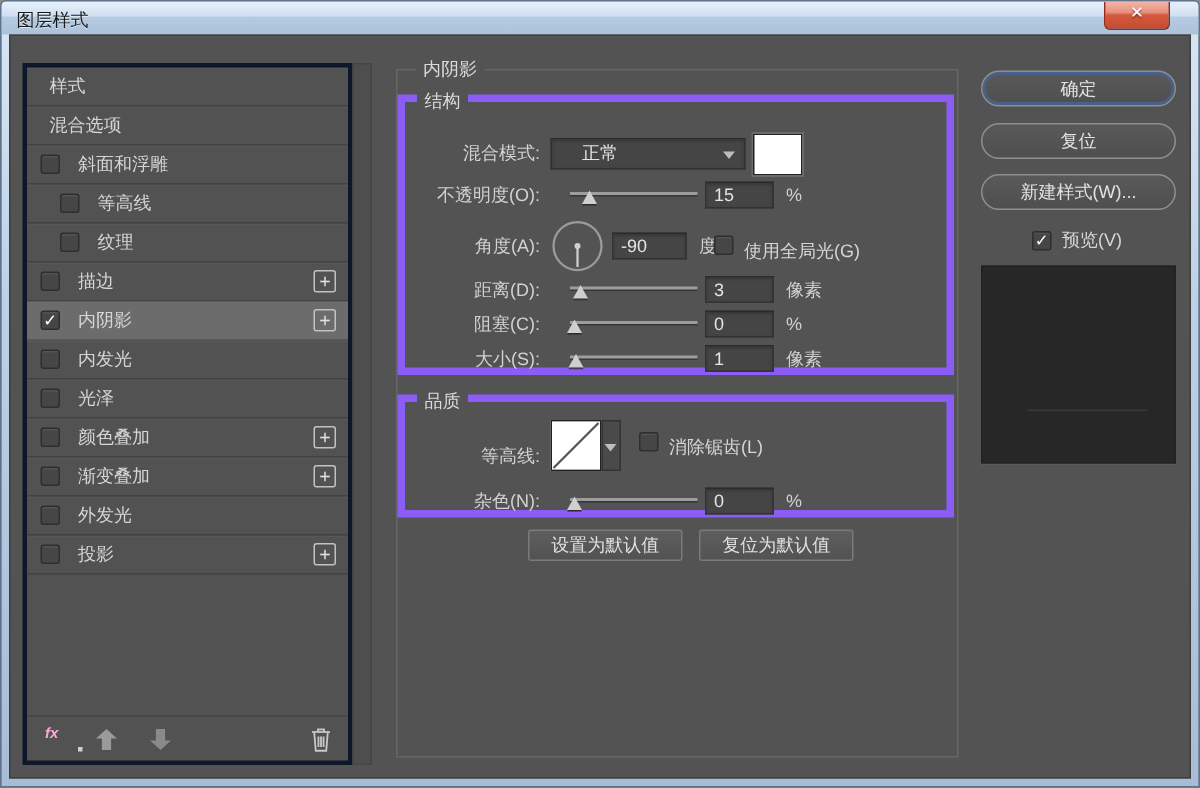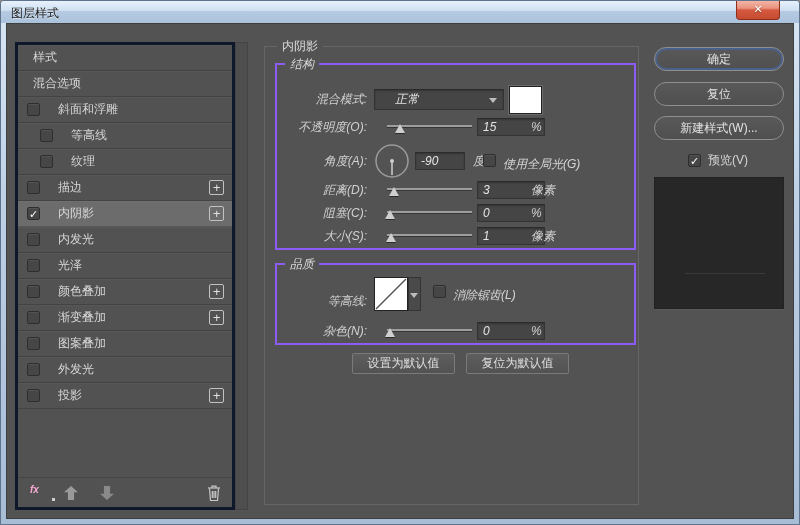--- a/index.html
+++ b/index.html
@@ -24,21 +24,21 @@
   .sidebar { position:absolute; left:8px; top:18px; width:220px; height:468px;
     background:#525252; border:3px solid #0f172a; }
   .scroll-strip { position:absolute; left:228px; top:18px; width:13px; height:468px;
     background:#4e4e4e; border:1px solid #454545; }
   .sb-row { position:relative; height:26px; display:flex; align-items:center;
     padding-left:9px; border-bottom:1px solid rgba(0,0,0,.18);
     box-shadow:inset 0 1px 0 rgba(255,255,255,.03); cursor:pointer; }
   .sb-row.noCb { padding-left:15px; }
   .sb-row.indent { padding-left:22px; }
   .sb-row.selected { background:#6c6c6c; }
-  .sb-label { margin-left:18px; white-space:nowrap; }
+  .sb-label { margin-left:12px; white-space:nowrap; }
   .sb-row.noCb .sb-label { margin-left:0; }
   .cb { width:13px; height:13px; background:#464646; border:1px solid #2e2e2e; border-radius:2px;
     box-shadow:inset 0 1px 0 rgba(255,255,255,.07); flex:0 0 13px;
     font-size:11px; line-height:12px; text-align:center; color:#fff; }
   .cb i { font-style:normal; font-weight:bold; }
   .plus-btn { position:absolute; right:8px; top:5px; width:15px; height:15px;
     border:1px solid #c2c2c2; color:#e2e2e2; font-size:13px; line-height:13px;
     text-align:center; border-radius:2px; cursor:pointer; }
   .sb-footer { position:absolute; left:0; right:0; bottom:0; height:30px;
     border-top:1px solid #454545; }
@@ -49,40 +49,40 @@
     clip-path:polygon(50% 0,100% 45%,72% 45%,72% 100%,28% 100%,28% 45%,0 45%); }
   .arrow-up { left:46px; }
   .arrow-down { left:82px; transform:rotate(180deg); background:#8a8a8a; }
   .trash { position:absolute; right:10px; top:6px; }
   
   .main-panel { position:absolute; left:257px; top:22px; width:375px; height:459px;
     border:1px solid #666; }
   .legend { position:absolute; top:-9px; background:#535353; padding:0 5px; font-size:12px;
     color:#dadada; white-space:nowrap; }
   .main-title { left:12px; }
-  .fieldset { position:absolute; left:10px; right:2px; border:2px solid #8b5cf6;font-style:italic; }
+  .fieldset { position:absolute; left:0; right:2px; border:5px solid #8b5cf6; }
   .fs-structure { top:16px; height:187px; }
   .fs-quality { top:216px; height:82px; }
   .row { position:absolute; left:0; right:0; height:20px; line-height:20px; }
   .ctl-label { position:absolute; left:0; width:90px; text-align:right; color:#d2d2d2; }
   .dropdown { position:absolute; left:97px; width:130px; height:21px; background:#454545;
     border:1px solid #333; border-top-color:#2b2b2b; padding:0 20px; line-height:19px;
     color:#e4e4e4; box-shadow:inset 0 1px 2px rgba(0,0,0,.25); cursor:pointer; }
   .dd-arrow { position:absolute; right:6px; top:8px; width:0; height:0;
     border-left:4px solid transparent; border-right:4px solid transparent;
     border-top:5px solid #bdbdbd; }
   .color-swatch { position:absolute; left:232px; top:-3px; width:33px; height:28px;
     background:#fff; border:1px solid #222; box-shadow:0 0 0 1px #6a6a6a; cursor:pointer; }
   .slider { position:absolute; left:110px; width:85px; height:20px; cursor:pointer; }
   .slider::before { content:""; position:absolute; left:0; right:0; top:8px; height:2px;
     background:#9d9d9d; box-shadow:0 1px 0 rgba(0,0,0,.35); }
   .thumb { position:absolute; top:7px; width:0; height:0; margin-left:-5px;
     border-left:5px solid transparent; border-right:5px solid transparent;
     border-bottom:9px solid #cfcfcf; filter:drop-shadow(0 1px 0 #2c2c2c); }
-  .val-field { position:absolute; left:200px; top:1px; width:68px; height:18px; background:#454545;
+  .val-field { position:absolute; left:200px; top:1px; width:46px; height:18px; background:#454545;
     border:1px solid #333; border-top-color:#2b2b2b; color:#e4e4e4; padding:0 5px;
     line-height:16px; box-shadow:inset 0 1px 2px rgba(0,0,0,.25); }
   .unit { position:absolute; left:254px; color:#d2d2d2; }
   .dial { position:absolute; left:97px; top:-8px; width:36px; height:36px; cursor:pointer; }
   .angle-field { left:138px; width:50px; }
   .angle-unit { left:196px; }
   .inline-cb-wrap { position:absolute; display:flex; align-items:flex-start; gap:7px; top:3px; }
   .glight { left:206px; }
   .aa { left:156px; top:10px; }
   .contour-swatch { position:absolute; left:97px; top:12px; width:34px; height:34px;
@@ -164,24 +164,20 @@
         <span class="sb-label">颜色叠加</span>
         <span class="plus-btn"><i>+</i></span>
       </div>
       <div class="sb-row">
         <span class="cb"></span>
         <span class="sb-label">渐变叠加</span>
         <span class="plus-btn"><i>+</i></span>
       </div>
       <div class="sb-row">
         <span class="cb"></span>
-        <span class="sb-label">图案叠加</span>
-      </div>
-      <div class="sb-row">
-        <span class="cb"></span>
         <span class="sb-label">外发光</span>
       </div>
       <div class="sb-row">
         <span class="cb"></span>
         <span class="sb-label">投影</span>
         <span class="plus-btn"><i>+</i></span>
       </div>
 
       <div class="sb-footer">
         <span class="fx-ico">fx</span>

